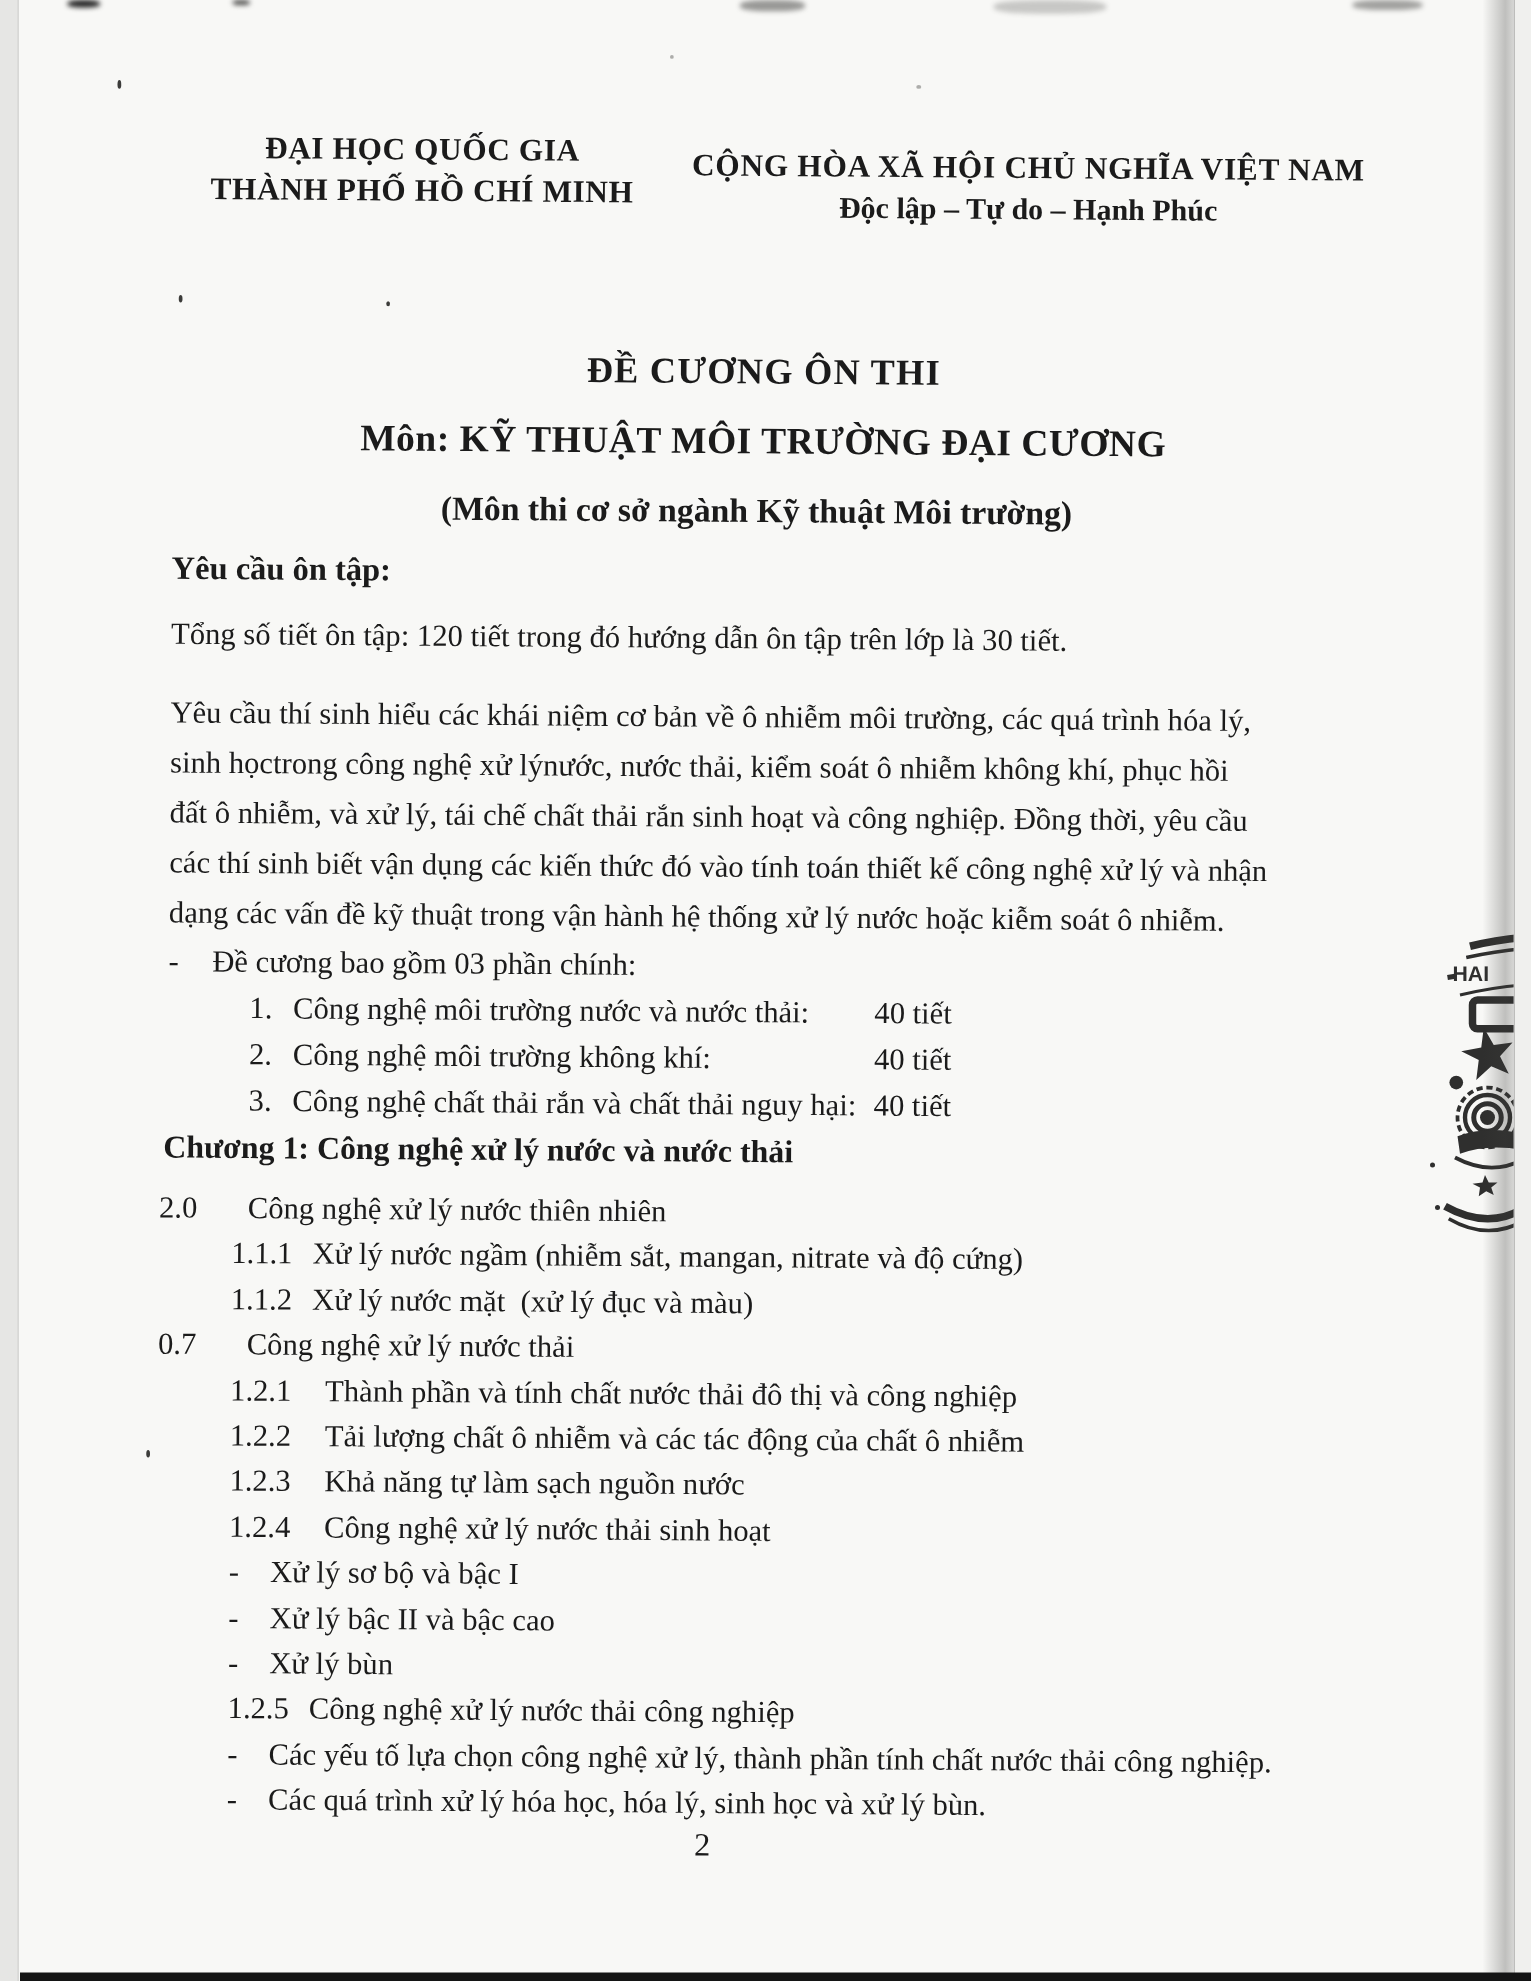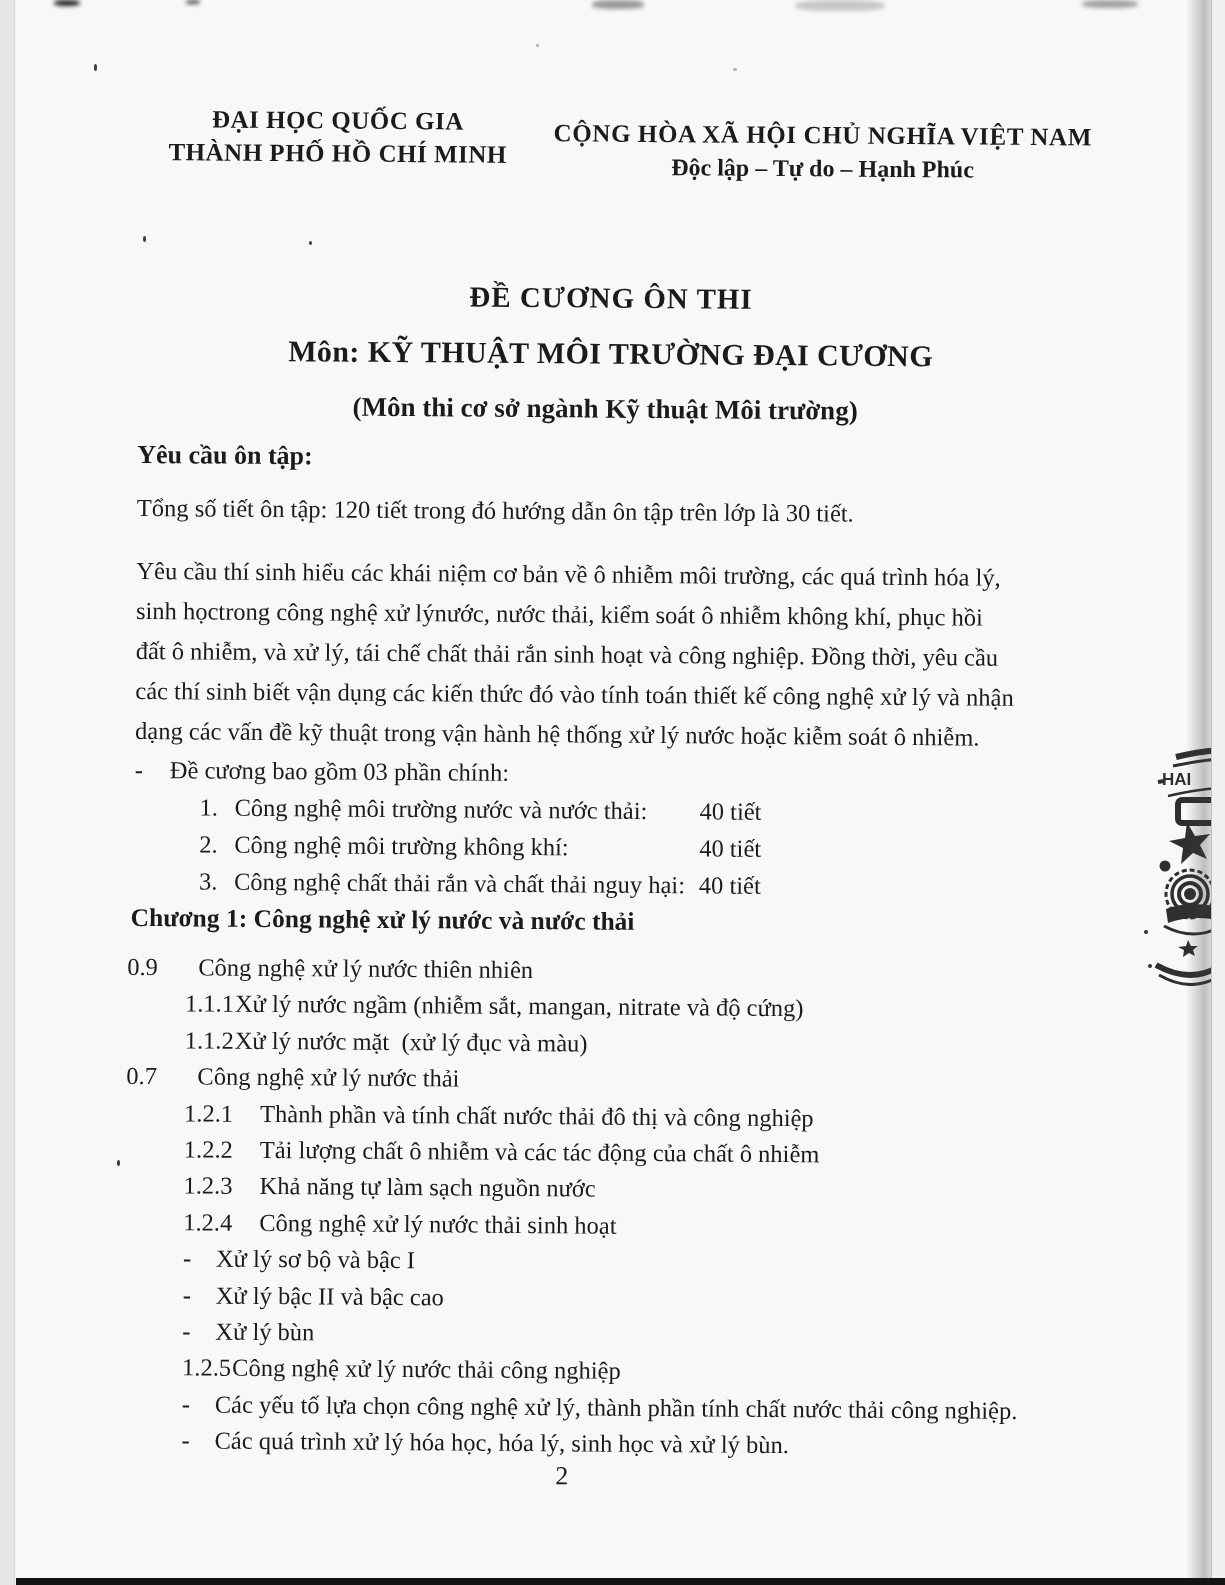--- a/index.html
+++ b/index.html
@@ -51,21 +51,21 @@
   .ol-item{display:flex;padding-left:205px;}
   .ol-item .num{width:35px;}
   .ol-item .label{width:465px;}
   
   .ch-head{position:absolute;left:137px;top:903px;font-weight:bold;font-size:25.5px;}
   .ch-list{position:absolute;left:0;top:949px;width:1130px;font-size:24.5px;line-height:36.4px;}
   .row{display:flex;}
   .row.l1{padding-left:134px;}
   .row.l1 .num{width:71px;}
   .row.l2{padding-left:192px;}
-  .row.l2 .num{margin-right:1px;}
+  .row.l2 .num{margin-right:16px;}
   .row.l2w{padding-left:192px;}
   .row.l2w .num{width:76px;}
   .row.dash{padding-left:192px;}
   .row.dash .num{width:33px;}
   .page-num{position:absolute;left:566px;top:1458px;font-size:26px;}
   
   .stamp{position:absolute;left:1138px;top:744px;width:82px;height:242px;z-index:3;opacity:.92;}
 </style>
 </head>
 <body>
@@ -160,21 +160,21 @@
         <span class="num">3.</span>
         <span class="label pre">Công nghệ chất thải rắn và chất thải nguy hại:</span>
         <span class="dur pre">40 tiết</span>
       </div>
     </div>
 
     <div class="ch-head pre">Chương 1: Công nghệ xử lý nước và nước thải</div>
 
     <div class="ch-list">
       <div class="row l1">
-        <span class="num">0.9</span>
+        <span class="num">2.0</span>
         <span class="pre">Công nghệ xử lý nước thiên nhiên</span>
       </div>
       <div class="row l2">
         <span class="num">1.1.1</span>
         <span class="pre">Xử lý nước ngầm (nhiễm sắt, mangan, nitrate và độ cứng)</span>
       </div>
       <div class="row l2">
         <span class="num">1.1.2</span>
         <span class="pre">Xử lý nước mặt  (xử lý đục và màu)</span>
       </div>

